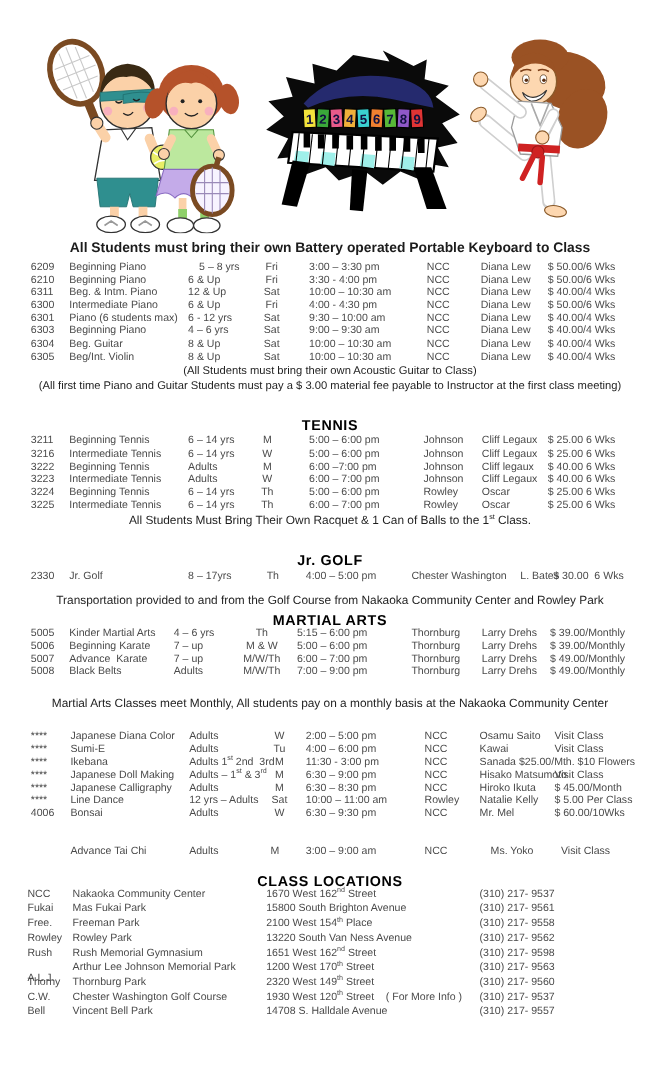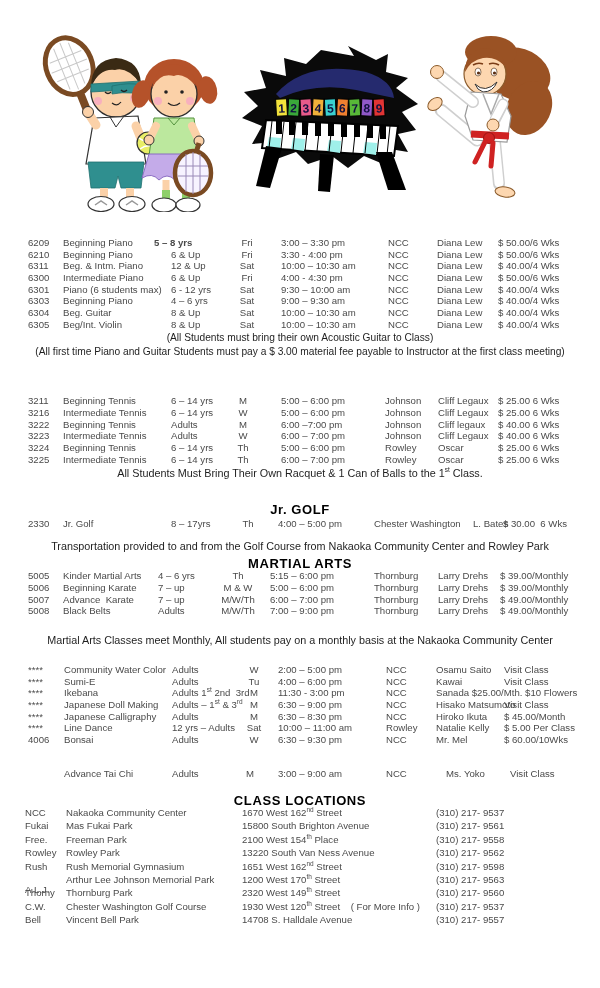--- a/index.html
+++ b/index.html
@@ -141,26 +141,27 @@
     <circle cx="12" cy="50" r="6.5" fill="#fdd7b0" stroke="#8a5a2a" stroke-width="1"></circle>
     <line x1="78" y1="82" x2="70" y2="98" stroke="#cfcfcf" stroke-width="11" stroke-linecap="round"></line>
     <line x1="78" y1="82" x2="70" y2="97" stroke="#ffffff" stroke-width="8" stroke-linecap="round"></line>
     <circle cx="68" cy="103" r="6" fill="#fdd7b0" stroke="#8a5a2a" stroke-width="1"></circle>
     <line x1="46" y1="112" x2="84" y2="114" stroke="#cf2222" stroke-width="7"></line>
     <circle cx="64" cy="116" r="5.5" fill="#cf2222" stroke="#9a1616" stroke-width="1"></circle>
     <line x1="60" y1="120" x2="50" y2="140" stroke="#cf2222" stroke-width="5" stroke-linecap="round"></line>
     <line x1="68" y1="121" x2="66" y2="144" stroke="#cf2222" stroke-width="5" stroke-linecap="round"></line>
   </svg>
 
+  <div class="headline">All Students must bring their own Battery operated Portable Keyboard to Class</div>
 
   <div class="tbl" style="top:237px">
       <div class="trow" style="height: 11.7px;">
         <span class="cell" style="left: 28px;">6209</span>
         <span class="cell" style="left: 63px;">Beginning Piano</span>
-        <span class="cell" style="left: 154px; font-weight: bold;">5 – 8 yrs</span>
+        <span class="cell" style="left: 181px;">5 – 8 yrs</span>
         <span class="cell ctr" style="left: 247px;">Fri</span>
         <span class="cell" style="left: 281px;">3:00 – 3:30 pm</span>
         <span class="cell" style="left: 388px;">NCC</span>
         <span class="cell" style="left: 437px;">Diana Lew</span>
         <span class="cell" style="left: 498px;">$ 50.00/6 Wks</span>
       </div>
       <div class="trow" style="height: 11.7px;">
         <span class="cell" style="left: 28px;">6210</span>
         <span class="cell" style="left: 63px;">Beginning Piano</span>
         <span class="cell" style="left: 171px;">6 &amp; Up</span>
@@ -227,20 +228,21 @@
         <span class="cell ctr" style="left: 247px;">Sat</span>
         <span class="cell" style="left: 281px;">10:00 – 10:30 am</span>
         <span class="cell" style="left: 388px;">NCC</span>
         <span class="cell" style="left: 437px;">Diana Lew</span>
         <span class="cell" style="left: 498px;">$ 40.00/4 Wks</span>
       </div>
     </div>
   <div class="note" style="top:332px">(All Students must bring their own Acoustic Guitar to Class)</div>
   <div class="note" style="top:346px">(All first time Piano and Guitar Students must pay a $ 3.00 material fee payable to Instructor at the first class meeting)</div>
 
+  <div class="sec-h" style="top:379px">TENNIS</div>
   <div class="tbl" style="top:395px">
       <div class="trow" style="height: 11.8px;">
         <span class="cell" style="left: 28px;">3211</span>
         <span class="cell" style="left: 63px;">Beginning Tennis</span>
         <span class="cell" style="left: 171px;">6 – 14 yrs</span>
         <span class="cell ctr" style="left: 243px;">M</span>
         <span class="cell" style="left: 281px;">5:00 – 6:00 pm</span>
         <span class="cell" style="left: 385px;">Johnson</span>
         <span class="cell" style="left: 438px;">Cliff Legaux</span>
         <span class="cell" style="left: 498px;">$ 25.00 6 Wks</span>
@@ -354,21 +356,21 @@
         <span class="cell" style="left: 374px;">Thornburg</span>
         <span class="cell" style="left: 438px;">Larry Drehs</span>
         <span class="cell" style="left: 500px;">$ 49.00/Monthly</span>
       </div>
     </div>
   <div class="note" style="top:634px;font-size:10.8px">Martial Arts Classes meet Monthly, All students pay on a monthly basis at the Nakaoka Community Center</div>
 
   <div class="tbl" style="top:664px">
       <div class="trow" style="height: 11.7px;">
         <span class="cell" style="left: 28px;">****</span>
-        <span class="cell" style="left: 64px;">Community Water Color</span>
+        <span class="cell" style="left: 64px;">Japanese Diana Color</span>
         <span class="cell" style="left: 172px;">Adults</span>
         <span class="cell ctr" style="left: 254px;">W</span>
         <span class="cell" style="left: 278px;">2:00 – 5:00 pm</span>
         <span class="cell" style="left: 386px;">NCC</span>
         <span class="cell" style="left: 436px;">Osamu Saito</span>
         <span class="cell" style="left: 504px;">Visit Class</span>
       </div>
       <div class="trow" style="height: 11.7px;">
         <span class="cell" style="left: 28px;">****</span>
         <span class="cell" style="left: 64px;">Sumi-E</span>

